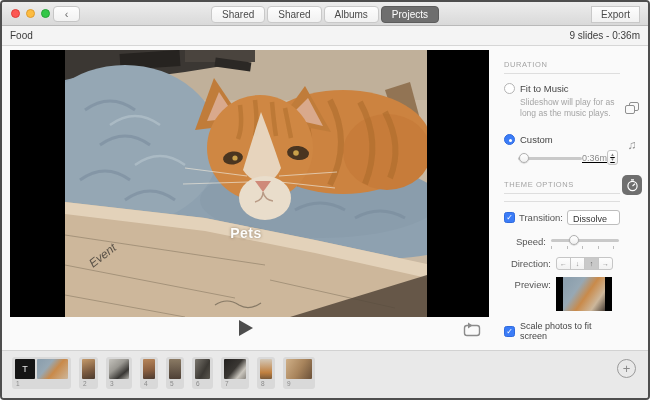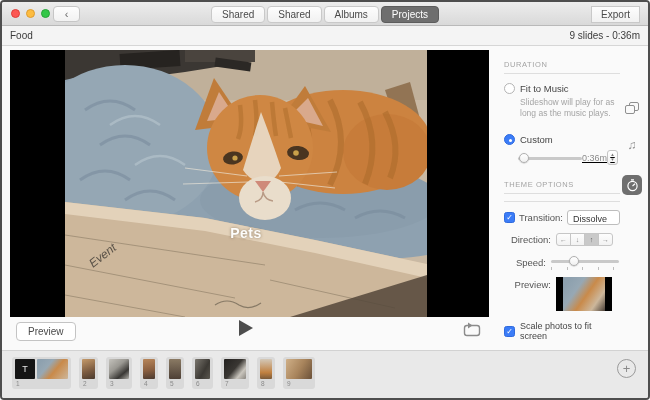--- a/index.html
+++ b/index.html
@@ -196,21 +196,20 @@
           <circle cx="231" cy="103" r="2.8" fill="#caa14a"></circle>
           <polygon points="190,131 206,131 198,142" fill="#cf8a7a"></polygon>
           <path d="M198,142 q0,8 -8,10 M198,142 q2,8 10,9" stroke="#b89a85" stroke-width="1.4" fill="none"></path>
           <path d="M182,126 L120,118 M183,132 L118,134 M214,126 L272,122 M215,132 L270,138" stroke="#ece5d8" stroke-width="0.9" opacity="0.75"></path>
         </g>
       </svg>
       <div class="pets-overlay">Pets</div>
     </div>
   </div>
 
-  <div class="preview-btn">Preview</div>
   <div class="play-btn"></div>
   <div class="loop-btn">
     <svg width="20" height="16" viewBox="0 0 20 16">
       <rect x="2.5" y="3.5" width="15" height="10" rx="2.5" fill="none" stroke="#8b8b8b" stroke-width="1.4"></rect>
       <polygon points="6,0.5 10.5,3.5 6,6.5" fill="#8b8b8b"></polygon>
     </svg>
   </div>
 
   <div class="filmstrip">
     <div class="strip-row">
@@ -310,41 +309,41 @@
       <div class="rlabel" style="flex:1;">Transition:</div>
       <div class="dropdown">
         <div class="dd-label">Dissolve</div>
         <div class="dd-arrows">
             <span>▲</span>
             <span>▼</span>
           </div>
       </div>
     </div>
 
+    <div class="row" style="margin-top:9px;">
+      <div class="rlabel" style="width:42px;">Speed:</div>
+      <div style="margin-left:5px; width:68px;">
+        <div class="slider">
+          <div class="track"></div>
+            <div class="knob" style="left:18px;"></div>
+        </div>
+        <div class="ticks"></div>
+      </div>
+    </div>
+
     <div class="row" style="margin-top:8px;">
       <div class="rlabel" style="width:47px;">Direction:</div>
       <div class="segs" style="margin-left:5px;">
           <div class="seg">←</div>
           <div class="seg">↓</div>
           <div class="seg sel">↑</div>
           <div class="seg">→</div>
         </div>
     </div>
 
-    <div class="row" style="margin-top:9px;">
-      <div class="rlabel" style="width:42px;">Speed:</div>
-      <div style="margin-left:5px; width:68px;">
-        <div class="slider">
-          <div class="track"></div>
-            <div class="knob" style="left:18px;"></div>
-        </div>
-        <div class="ticks"></div>
-      </div>
-    </div>
-
     <div class="row" style="margin-top:7px; align-items:flex-start;">
       <div class="rlabel" style="width:47px; padding-top:2px;">Preview:</div>
       <div class="preview-thumb" style="margin-left:5px;">
         <div class="mini"></div>
       </div>
     </div>
 
     <div class="row" style="margin-top:10px;">
       <div class="check on">✓</div>
       <div class="lbl" style="font-size:9px;">Scale photos to fit screen</div>

